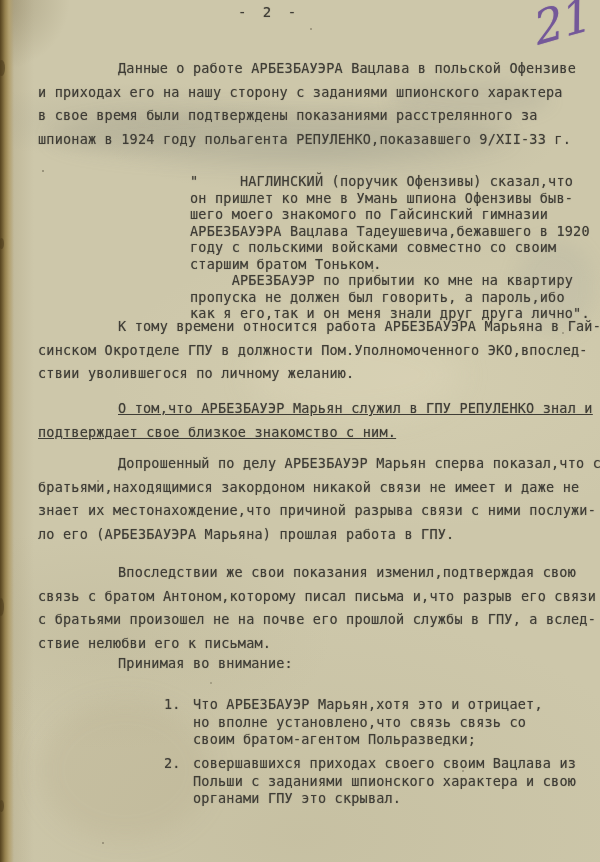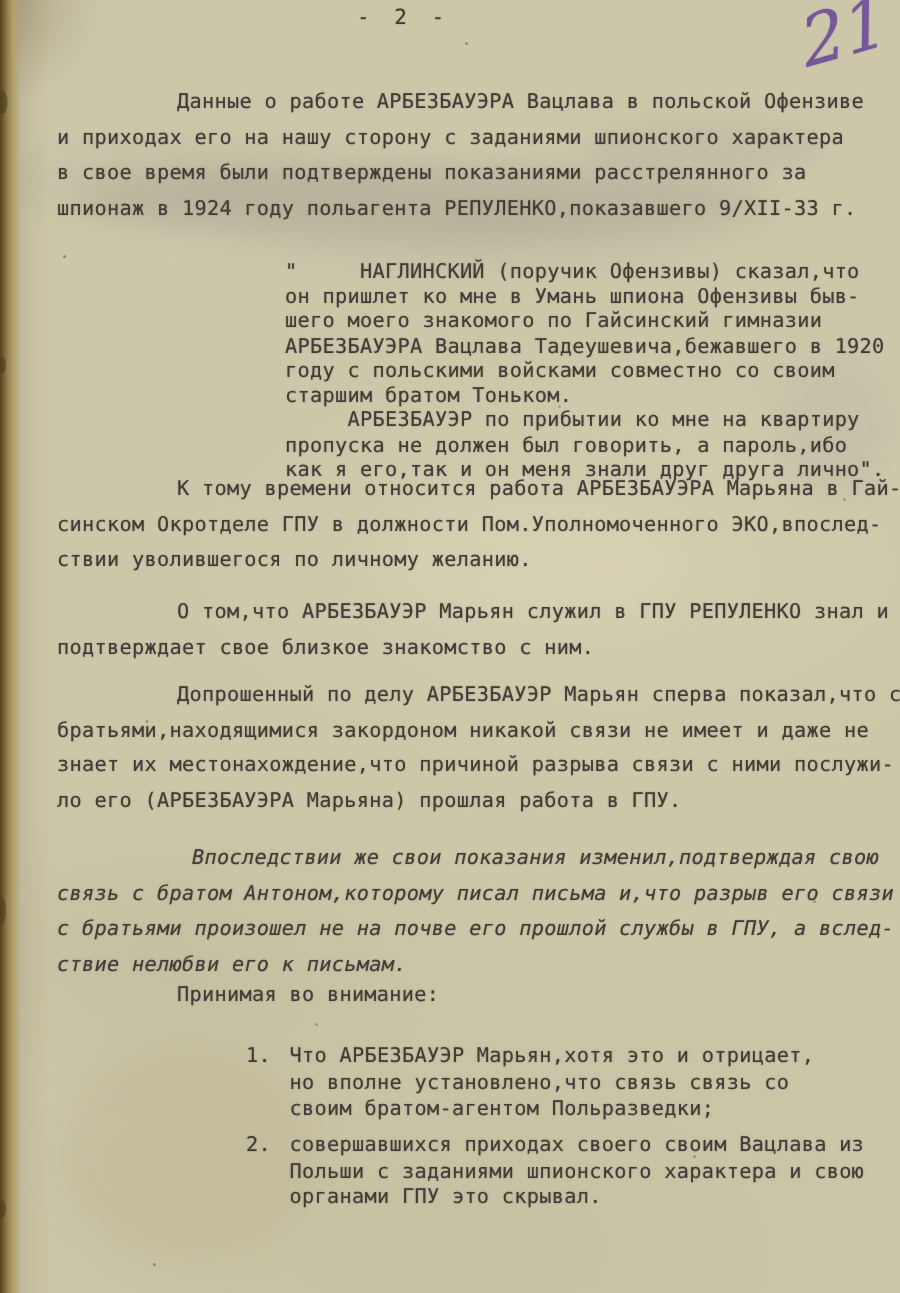--- a/index.html
+++ b/index.html
@@ -39,34 +39,34 @@
       55px 310px 0 rgba(70,65,50,.4), 168px 512px 0 rgba(70,65,50,.35),
       420px 600px 0 rgba(70,65,50,.4), 60px 672px 0 rgba(70,65,50,.45),
       330px 100px 0 rgba(70,65,50,.3), 500px 430px 0 rgba(70,65,50,.35);
   }
   .txt, .line { font-size:13.5px; letter-spacing:.2px;
     text-shadow:0 0 1px rgba(62,60,52,.55); }
   .line { white-space:pre; }
   .block { position:absolute; }
   .dbl .line { line-height:23.5px; }
   .sgl .line { line-height:16.5px; }
-  .ind { padding-left:80px;text-align:center; }
+  .ind { padding-left:80px; }
   .pagenum { position:absolute; top:4px; left:238px; letter-spacing:4px; font-size:14px; }
   .sheetnum {
     position:absolute; top:-6px; right:2px; width:70px; text-align:center;
     font-family:"DejaVu Serif","Liberation Serif",serif; font-style:italic;
     font-size:46px; color:#6b4d98; transform:rotate(-16deg) skewX(-6deg);
     text-shadow:0 0 1px rgba(107,77,152,.6); opacity:.9;
   }
   .p1    { top:57px;  left:38px; }
   .quote { top:173px; left:190px; }
   .p2    { top:315px; left:38px; }
-  .p3    { top:397px; left:38px; }
+  .p3    { top:397px; left:38px;text-decoration:underline; }
   .p4    { top:452px; left:38px; }
-  .p5    { top:561px; left:38px;font-style:italic; }
+  .p5    { top:561px; left:38px; }
   .intro { top:655px; left:118px;text-align:right; }
   .item  { display:flex; }
   .i1 { top:696px; left:164px; }
   .i2 { top:755px; left:164px; }
   .num { width:29px; flex:0 0 29px; line-height:17.5px; font-size:13.5px;
     text-shadow:0 0 1px rgba(62,60,52,.55); letter-spacing:.2px; }
   .item .line { line-height:17.5px; }
 </style>
 </head>
 <body>

